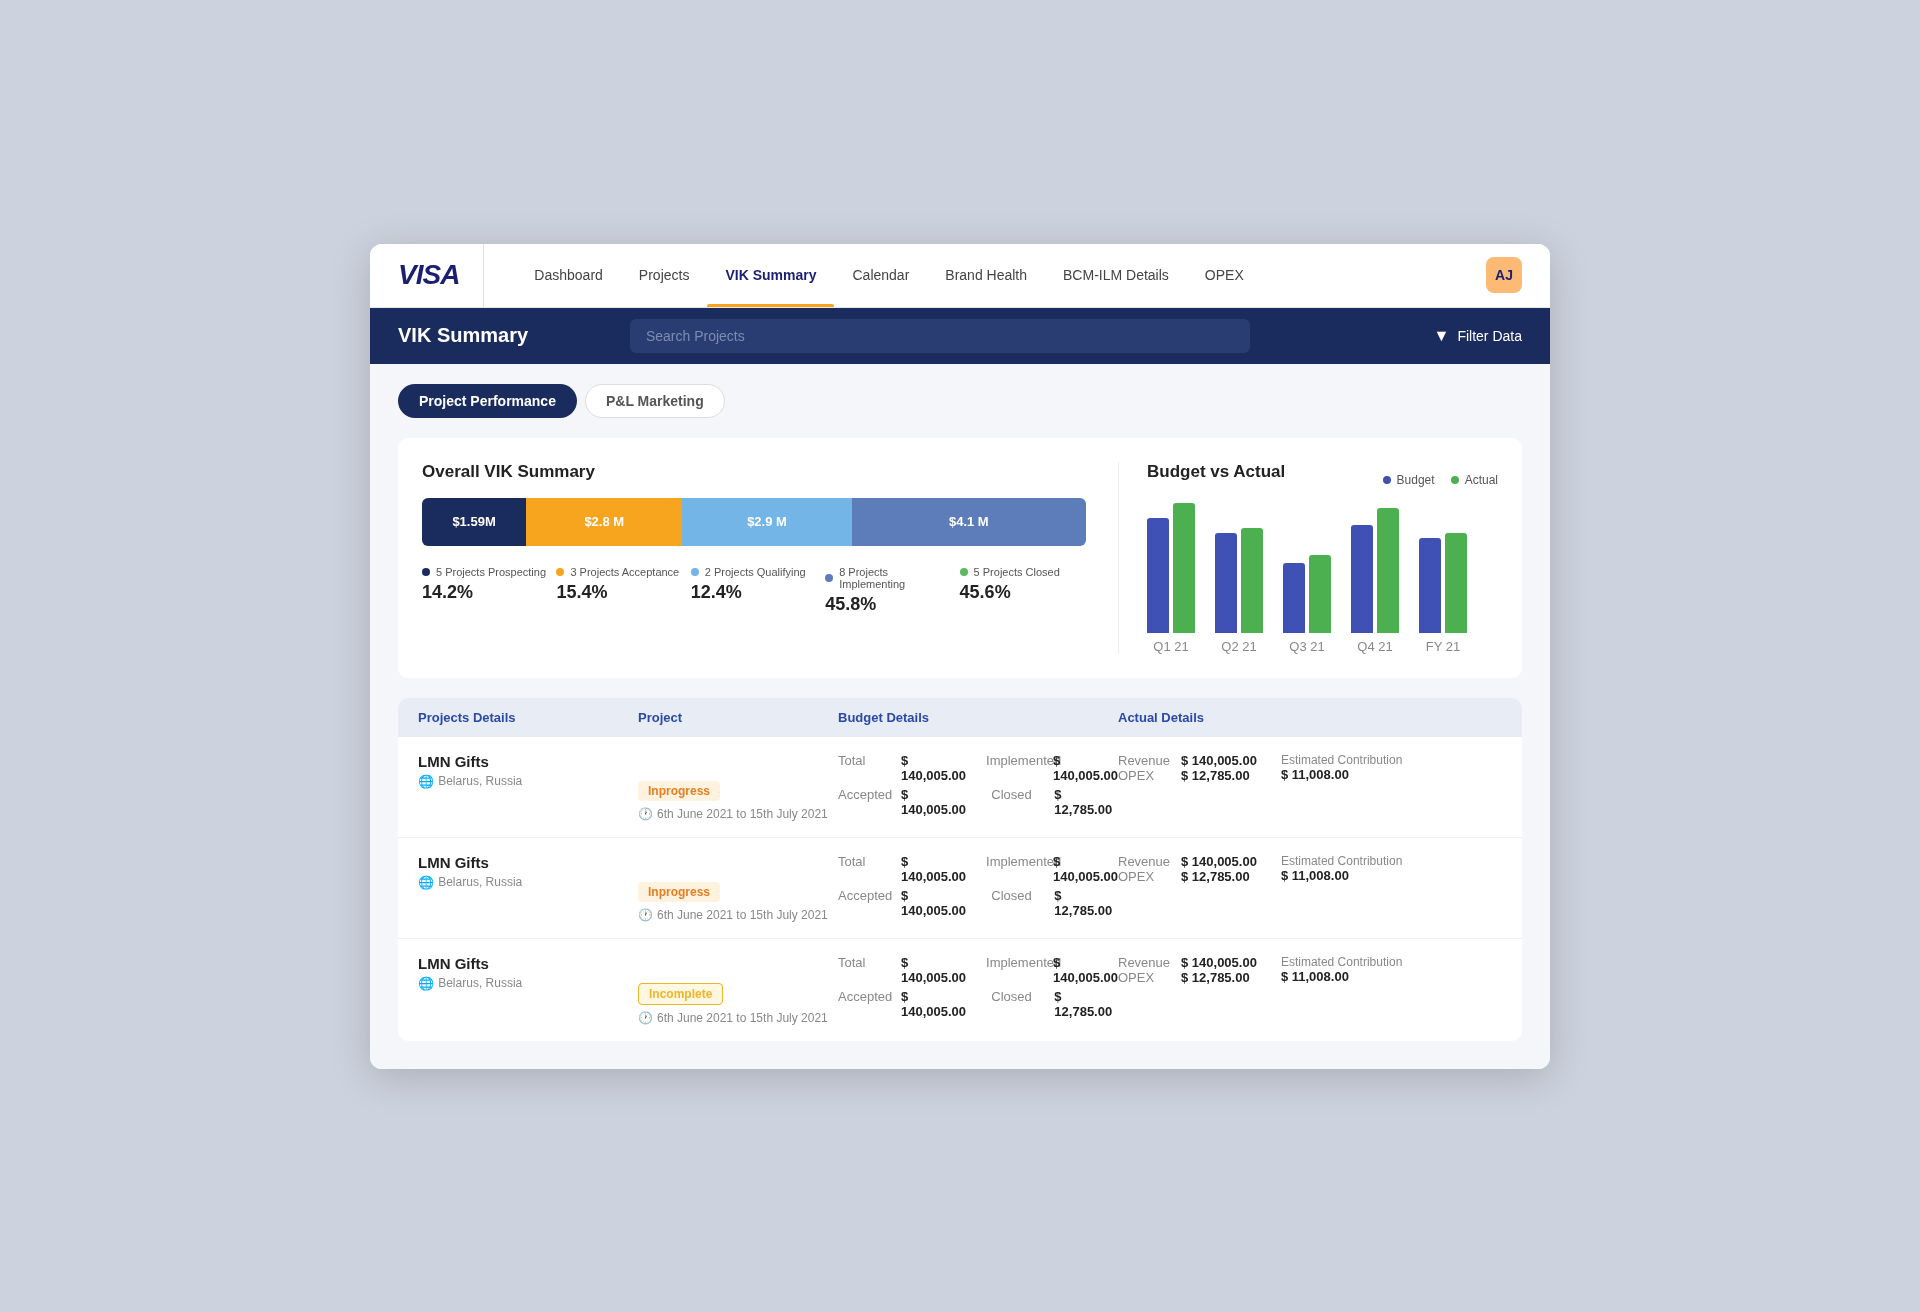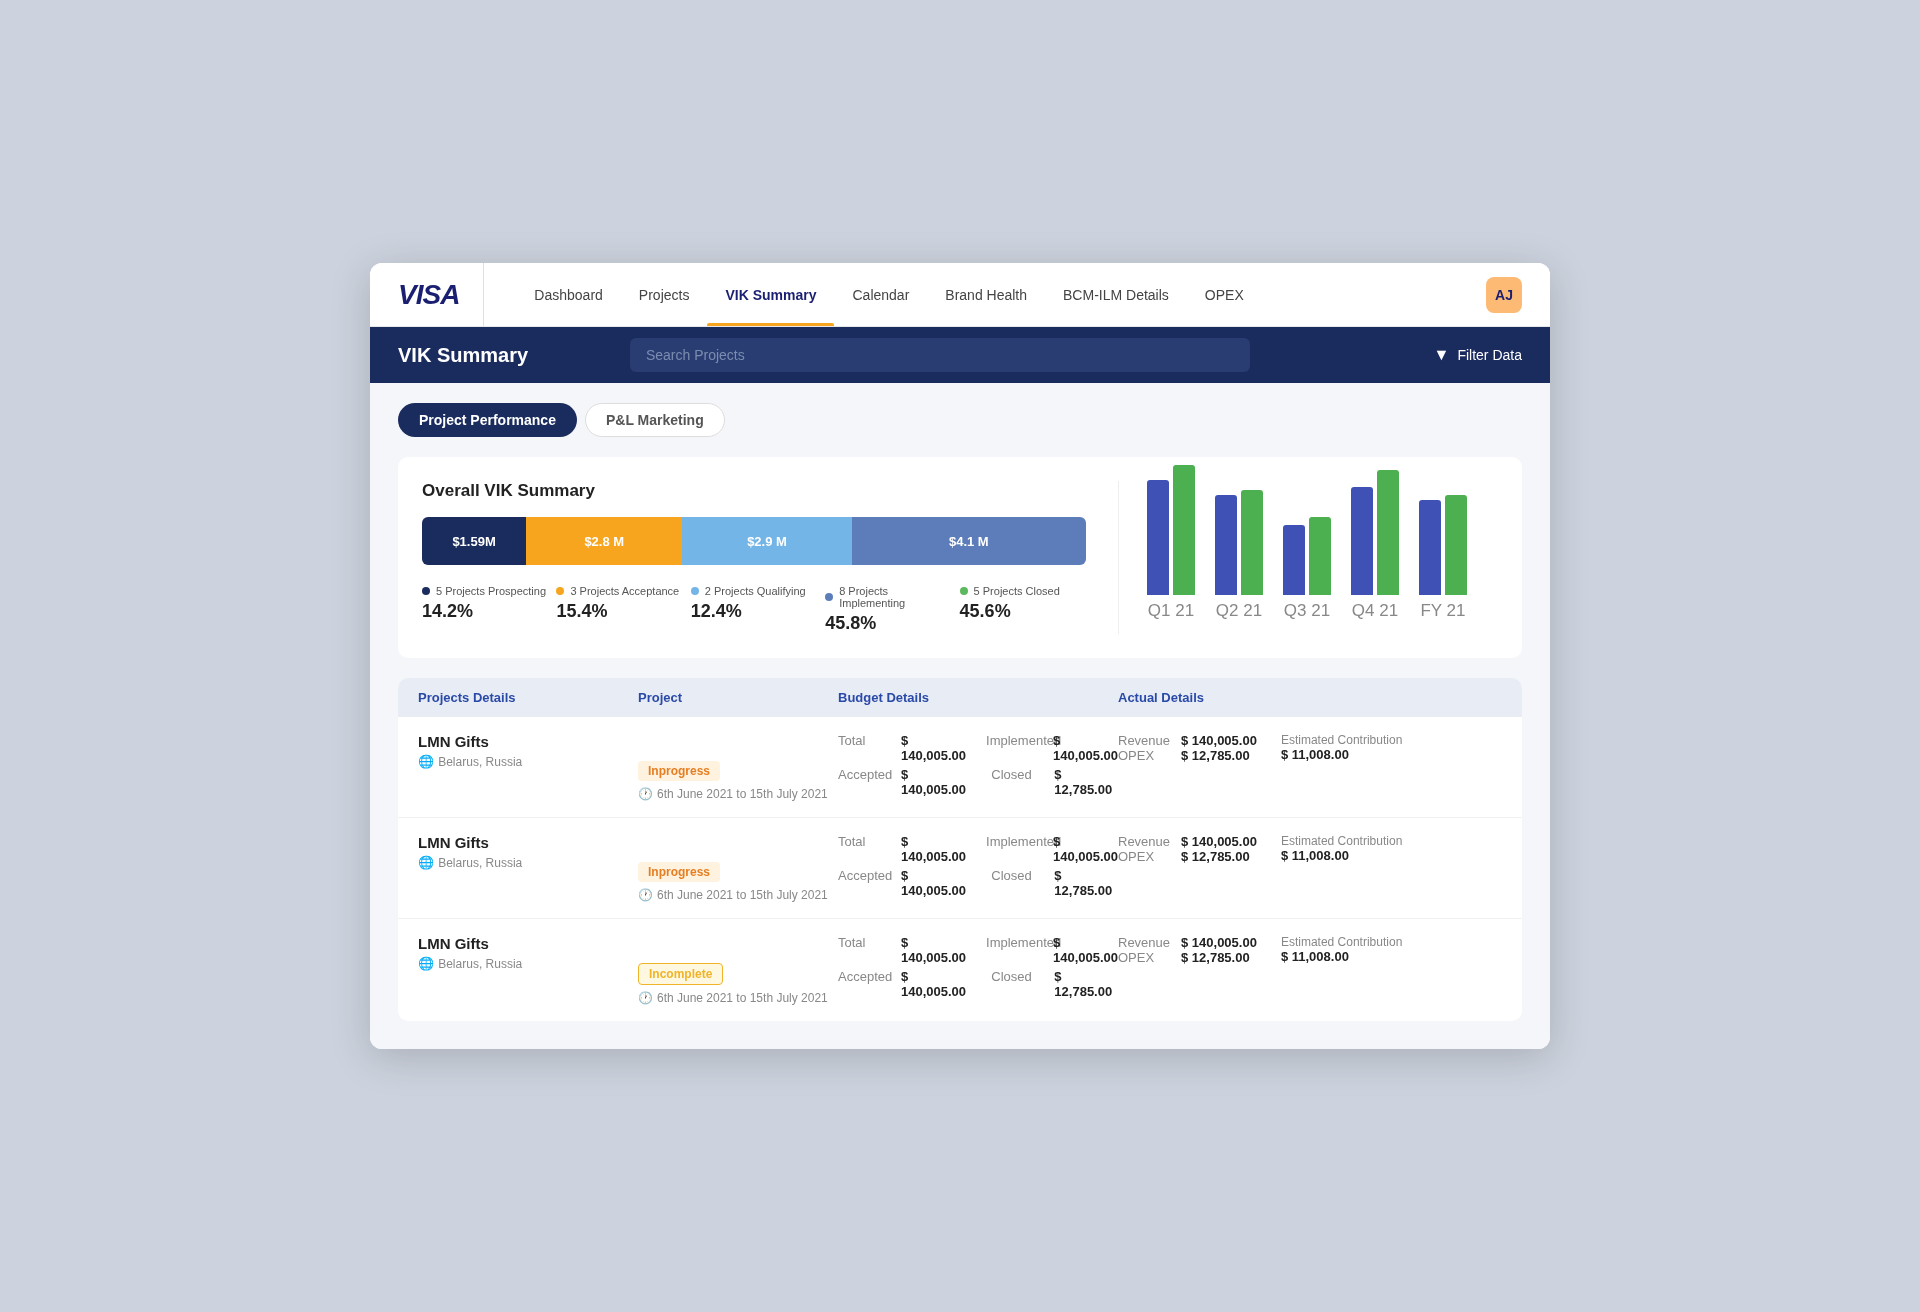--- a/index.html
+++ b/index.html
@@ -267,21 +267,21 @@
       align-items: flex-end;
       gap: 4px;
     }
     .bar {
       width: 22px;
       border-radius: 3px 3px 0 0;
     }
     .bar.budget { background: #3f51b5; }
     .bar.actual { background: #4caf50; }
     .bar-label {
-      font-size: 17px;
+      font-size: 13px;
       color: #888;
       margin-top: 6px;
       text-align: center;
     }
     
     .table-section {
       background: #fff;
       border-radius: 10px;
       overflow: hidden;
     }
@@ -458,20 +458,33 @@
             <div class="legend-label">
               <div class="legend-dot" style="background:#5cb85c;"></div>
               <span>5 Projects Closed</span>
             </div>
             <div class="legend-value">45.6%</div>
           </div>
         </div>
       </div>
 
       <div class="summary-right">
+        <div class="chart-title-row">
+          <div class="section-title">Budget vs Actual</div>
+          <div class="chart-legend">
+            <div class="chart-legend-item">
+              <div class="chart-legend-dot" style="background:#3f51b5;"></div>
+              <span>Budget</span>
+            </div>
+            <div class="chart-legend-item">
+              <div class="chart-legend-dot" style="background:#4caf50;"></div>
+              <span>Actual</span>
+            </div>
+          </div>
+        </div>
         <div class="bar-chart">
 
           <div class="bar-group">
             <div class="bars">
               <div class="bar budget" style="height:115px;"></div>
               <div class="bar actual" style="height:130px;"></div>
             </div>
             <div class="bar-label">Q1 21</div>
           </div>
 

